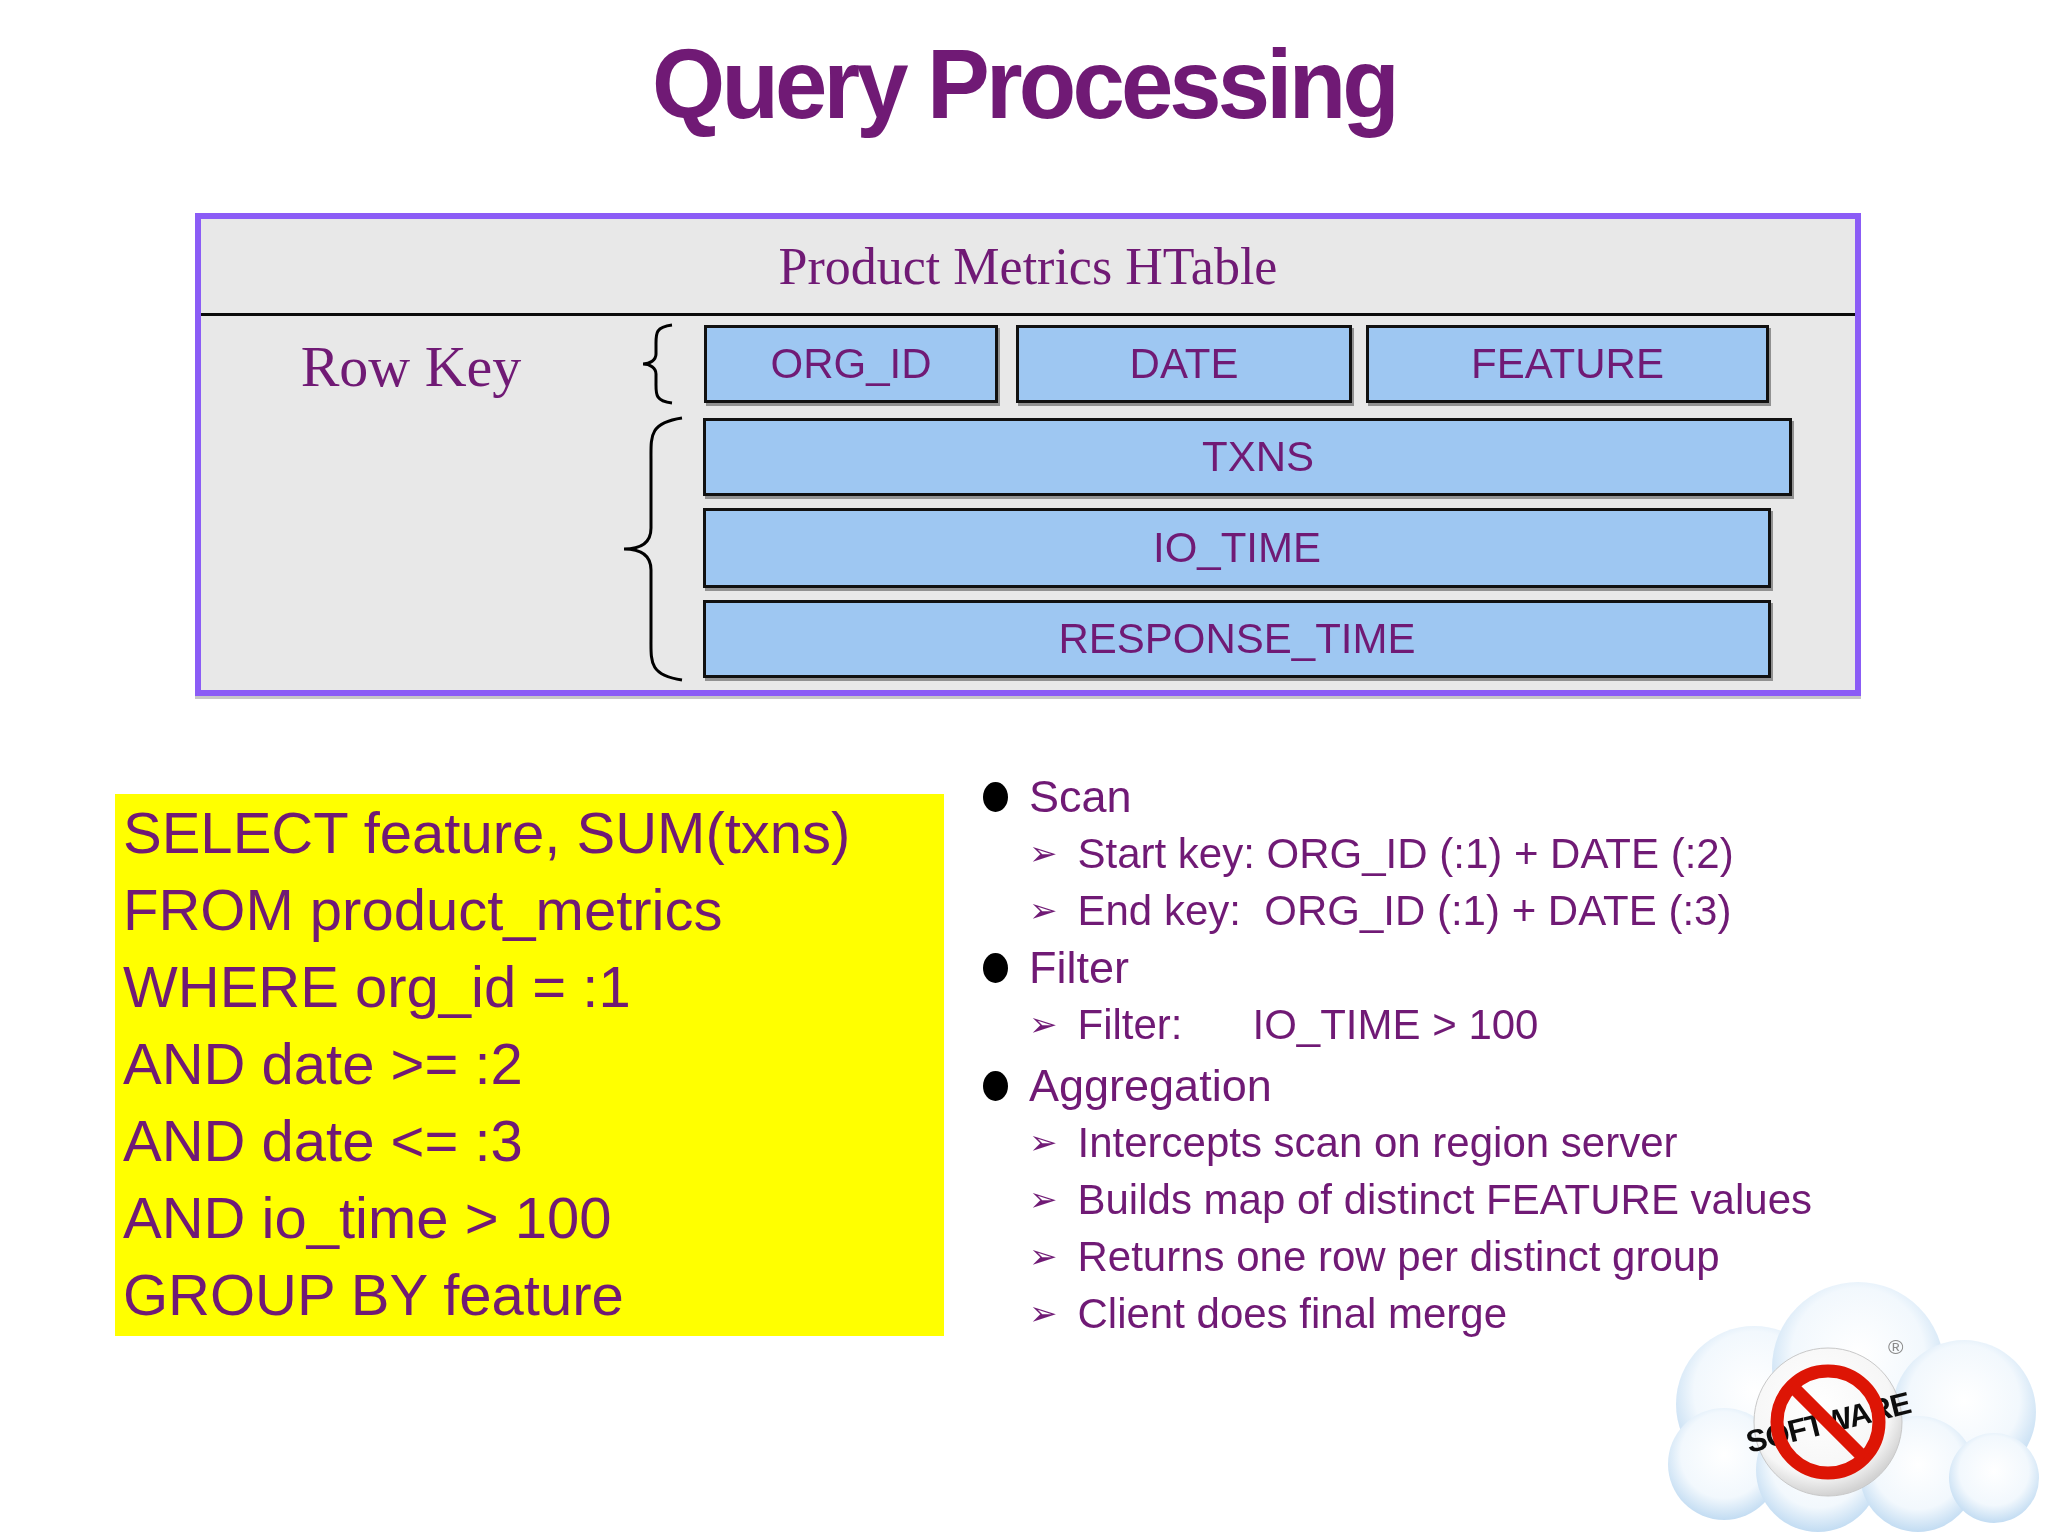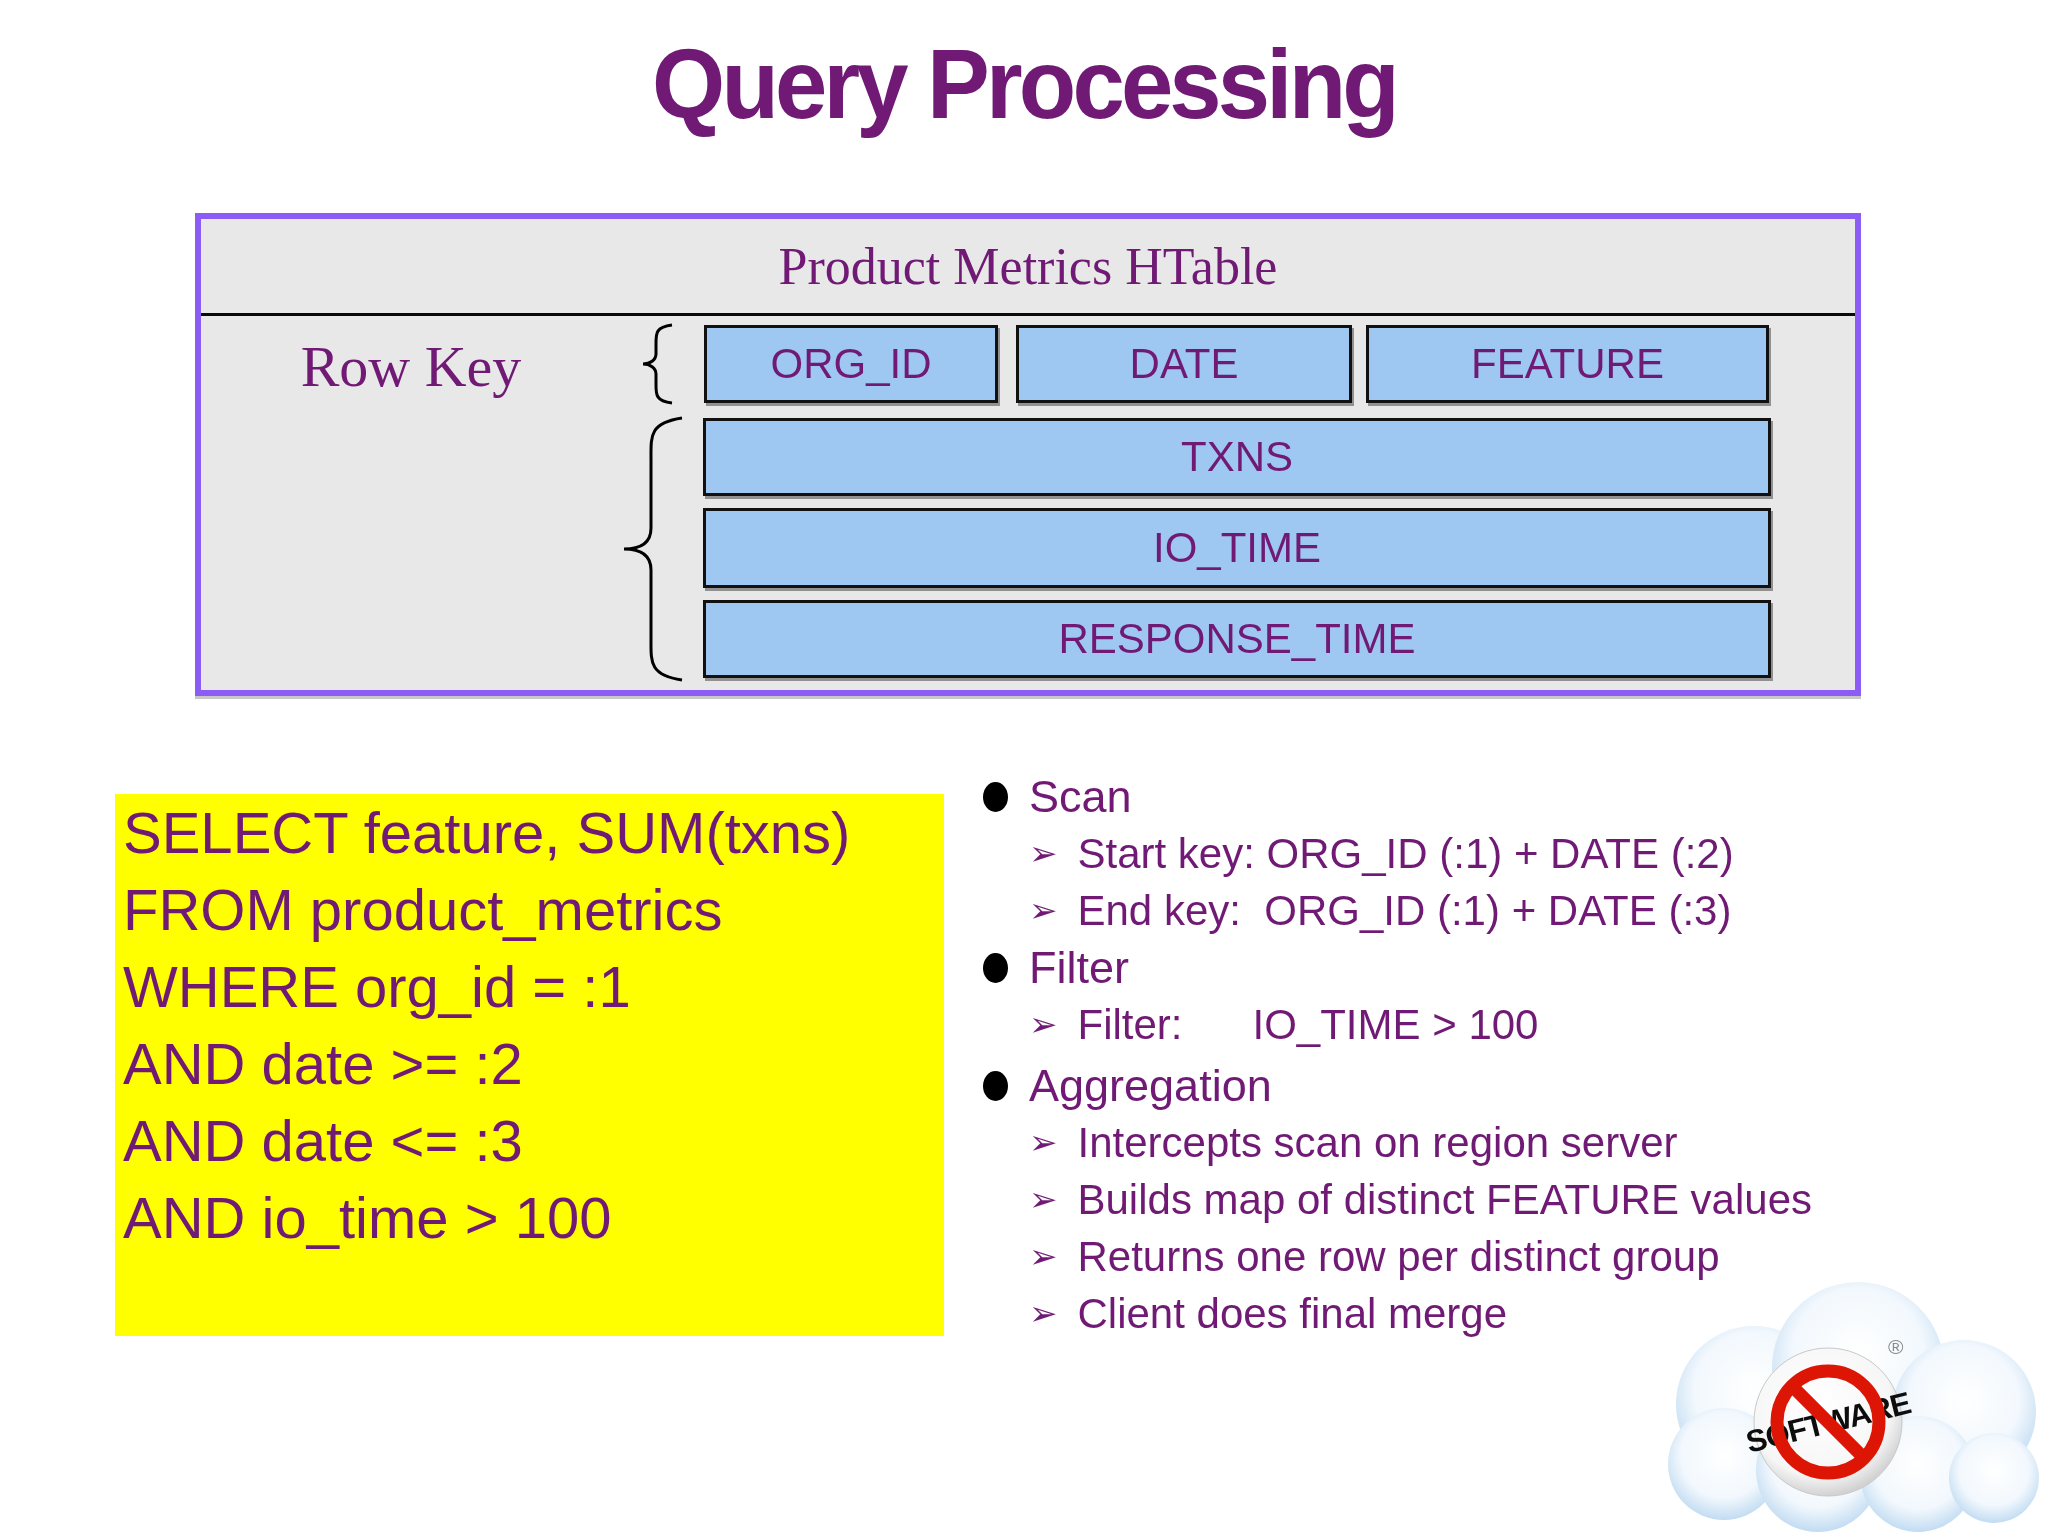--- a/index.html
+++ b/index.html
@@ -19,21 +19,21 @@
   .ht-label{position:absolute;font-family:"Liberation Serif",serif;font-size:58px;text-align:center;}
   .rowkey-label{left:55px;top:114px;width:310px;}
   .keyvalues-label{left:50px;top:300px;width:380px;}
   .cell{position:absolute;background:#9EC7F2;border:3px solid #111;
         box-shadow:2px 3px 0 rgba(40,40,40,.45);
         display:flex;align-items:center;justify-content:center;
         font-size:42px;font-family:"Liberation Sans",sans-serif;}
   .c-orgid{left:503px;top:106px;width:288px;height:72px;}
   .c-date{left:815px;top:106px;width:330px;height:72px;}
   .c-feature{left:1165px;top:106px;width:397px;height:72px;}
-  .c-txns{left:502px;top:199px;width:1062px;height:72px;}
+  .c-txns{left:502px;top:199px;width:1062px;height:72px;padding-left:21px;}
   .c-iotime{left:502px;top:289px;width:1062px;height:74px;}
   .c-resptime{left:502px;top:381px;width:1062px;height:72px;}
   .brace{position:absolute;}
   .brace-small{left:424px;top:104px;}
   .brace-big{left:408px;top:197px;}
 
   
   .sql{position:absolute;left:115px;top:794px;width:829px;height:542px;background:#FFFF00;
        font-weight:normal;font-size:58px;line-height:77px;padding:0;}
   .sql div{padding-left:8px;white-space:pre;}
@@ -77,20 +77,21 @@
     <div class="cell c-resptime">RESPONSE_TIME</div>
   </div>
 
   <div class="sql">
     <div>SELECT feature, SUM(txns)</div>
     <div>FROM product_metrics</div>
     <div>WHERE org_id = :1</div>
     <div>AND date &gt;= :2</div>
     <div>AND date &lt;= :3</div>
     <div>AND io_time &gt; 100</div>
+    <div>GROUP BY feature</div>
   </div>
 
   <div class="bullets">
     <div class="b-main">
       <span class="dot"></span>
       <span>Scan</span>
     </div>
     <div class="b-sub">
       <span class="arr">➢</span>
       <span>Start key: ORG_ID (:1) + DATE (:2)</span>

